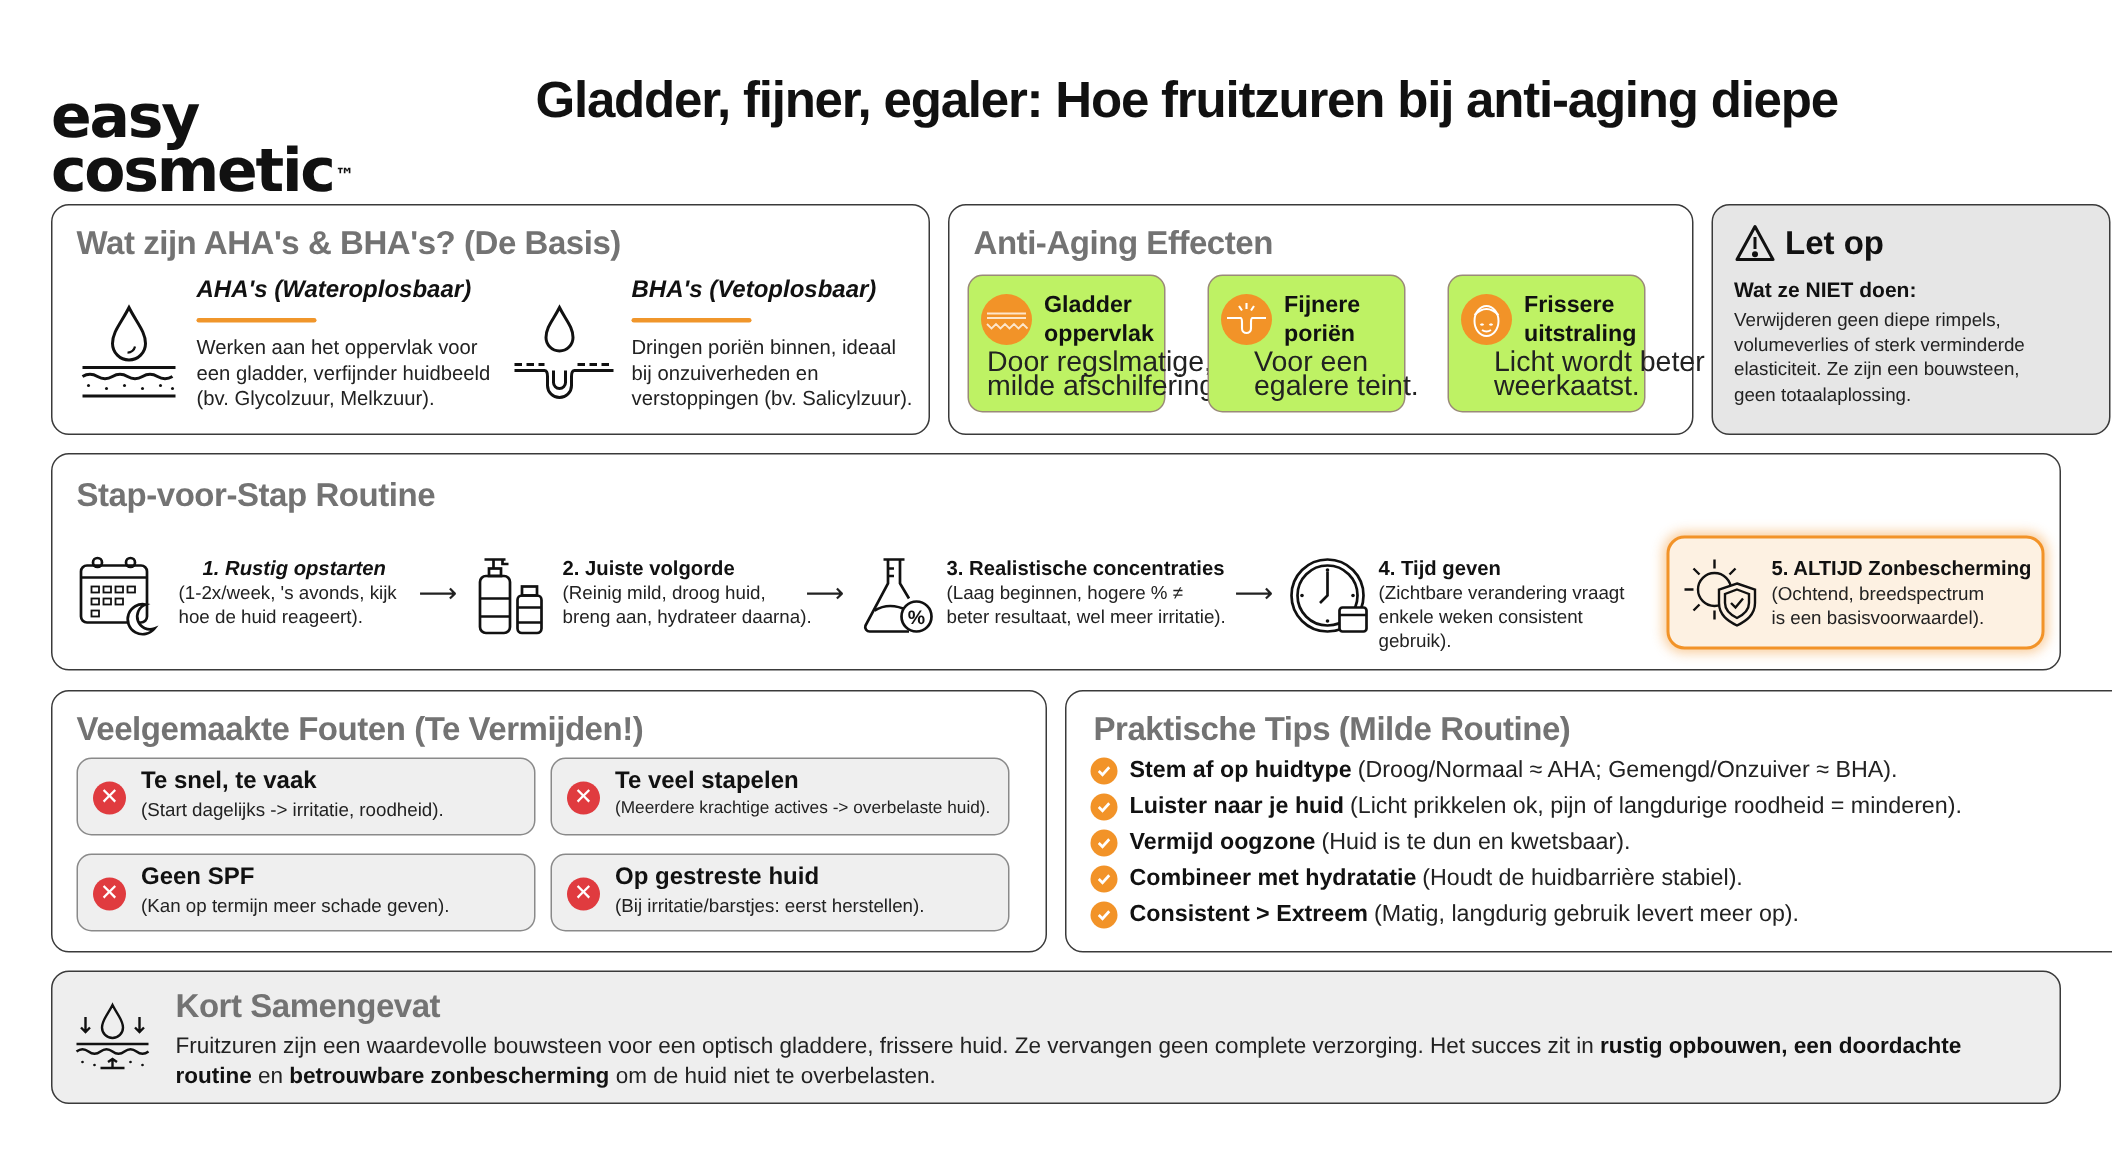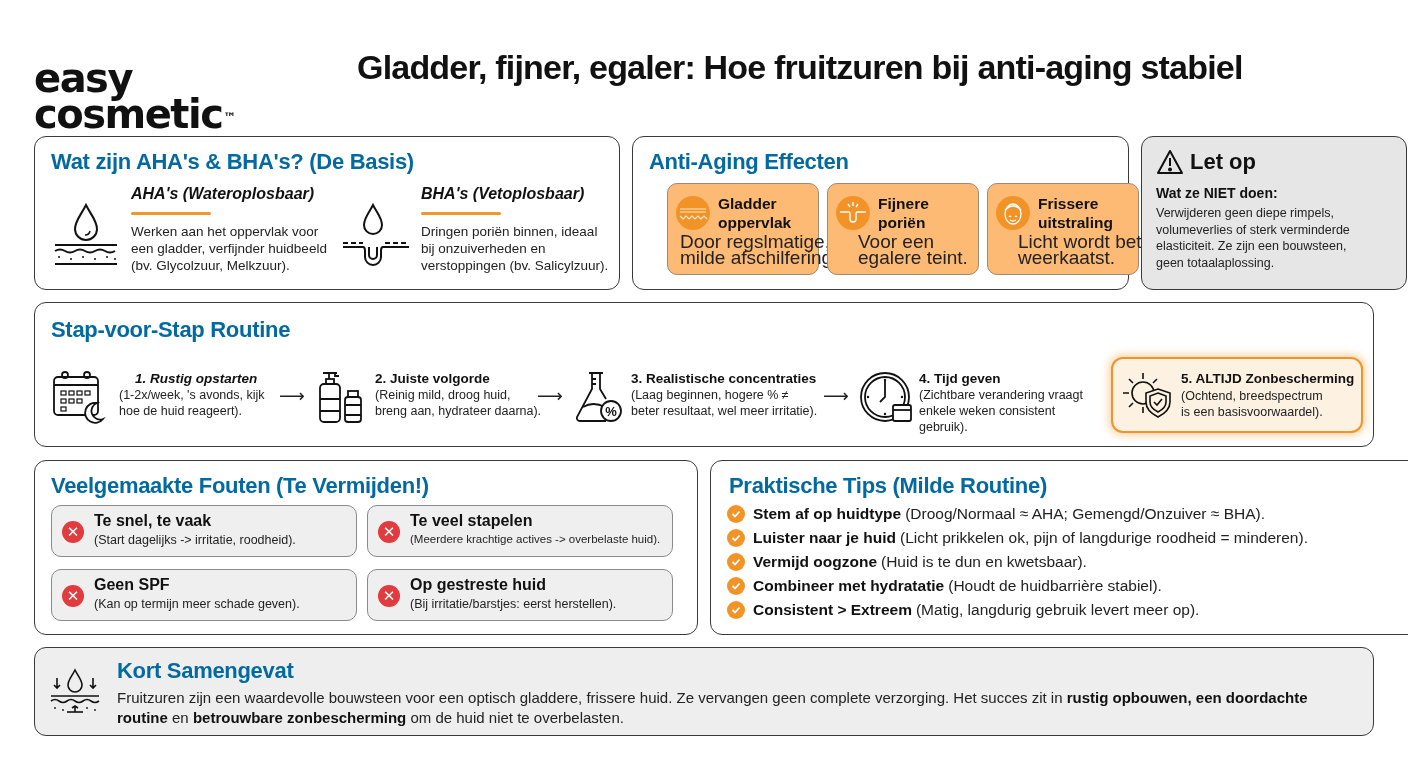--- a/index.html
+++ b/index.html
@@ -4,37 +4,37 @@
 <style>
   * { box-sizing: border-box; margin: 0; padding: 0; }
   html, body { width: 1408px; height: 768px; background: #ffffff; overflow: hidden; }
   body { font-family: "Liberation Sans", "DejaVu Sans", sans-serif; color: #111; position: relative; }
 
   .logo { position: absolute; left: 34px; top: 28px; font-family: "DejaVu Sans", sans-serif; font-weight: bold; font-size: 40px; line-height: 36px; letter-spacing: -1.5px; color: #111; margin-top: 32px; }
   .logo .tm { font-size: 13px; letter-spacing: 0; vertical-align: top; position: relative; top: 4px; margin-left: 1px; }
   .main-title { position: absolute; left: 357px; top: 48px; font-size: 34px; font-weight: bold; letter-spacing: -0.8px; color: #111; white-space: nowrap; }
 
   .panel { position: absolute; border: 1.5px solid #3a3a3a; border-radius: 12px; background: #fff; }
-  .panel h2 { font-size: 22px; font-weight: bold; letter-spacing: -0.3px; color: #0369a1; }
+  .panel h2 { font-size: 22px; font-weight: bold; letter-spacing: -0.3px; color: #737373; }
 
   
   #basis { left: 34px; top: 136px; width: 586px; height: 154px; }
   #basis h2 { position: absolute; left: 16px; top: 12px; }
   .acid { position: absolute; top: 48px; }
   .acid .ico { position: absolute; left: 0; top: 14px; width: 70px; height: 70px; }
   .acid .t { position: absolute; left: 80px; top: 0; font-weight: bold; font-size: 16px; white-space: nowrap; font-style: italic; }
   .acid .bar { position: absolute; left: 80px; top: 27px; width: 80px; height: 3px; background: #f0962b; border-radius: 2px; }
   .acid .d { position: absolute; left: 80px; top: 38px; font-size: 13.5px; line-height: 17px; color: #222; white-space: nowrap; }
   #aha { left: 16px; width: 290px; }
   #bha { left: 306px; width: 280px; }
 
   
   #effects { left: 632px; top: 136px; width: 497px; height: 154px; }
   #effects h2 { position: absolute; left: 16px; top: 12px; }
-  .eff { position: absolute; top: 46px; width: 152px; height: 92px; background: #fdba74; border: 1.2px solid #9a8a78; border-radius: 10px; margin-left: 22px; }
+  .eff { position: absolute; top: 46px; width: 132px; height: 92px; background: #bef264; border: 1.2px solid #9a8a78; border-radius: 10px; }
   .eff .circ { position: absolute; left: 8px; top: 12px; width: 34px; height: 34px; border-radius: 50%; background: #f29328; }
   .eff .circ svg { width: 34px; height: 34px; }
   .eff .t { position: absolute; left: 50px; top: 10px; font-weight: bold; font-size: 15.5px; line-height: 19px; }
   .eff .d { position: absolute; left: 30px; top: 50px; font-size: 19px; line-height: 16px; color: #222; white-space: nowrap; }
   #eff1 { left: 12px; } #eff2 { left: 172px; } #eff3 { left: 332px; }
   #eff1 .d { left: 12px; }
 
   
   #warn { left: 1141px; top: 136px; width: 266px; height: 154px; background: #e6e6e6; }
   #warn .h { position: absolute; left: 14px; top: 12px; font-weight: bold; font-size: 22px; display: flex; align-items: center; gap: 6px; }
@@ -76,21 +76,21 @@
   #summary .p { position: absolute; left: 82px; top: 40px; width: 1240px; font-size: 15px; line-height: 20px; color: #222; }
   #summary .p b { color: #111; }
 </style>
 </head>
 <body>
 
 <div class="logo">
   <div>easy</div>
   <div><span>cosmetic</span><span class="tm">™</span></div>
 </div>
-<div class="main-title">Gladder, fijner, egaler: Hoe fruitzuren bij anti-aging stabiel</div>
+<div class="main-title">Gladder, fijner, egaler: Hoe fruitzuren bij anti-aging diepe</div>
 
 <section class="panel" id="basis">
   <h2>Wat zijn AHA's &amp; BHA's? (De Basis)</h2>
   <div class="acid" id="aha">
     <svg class="ico" viewBox="0 0 70 70" fill="none" stroke="#111" stroke-width="2">
       <path d="M35 6 C30 16 24 22 24 30 a11 11 0 0 0 22 0 C46 22 40 16 35 6z"></path>
       <path d="M39 32 a5 5 0 0 1 -5 4" stroke-width="1.5"></path>
       <path d="M4 46 h62"></path>
       <path d="M4 52 q5 -3 10 0 t10 0 t10 0 t10 0 t10 0 t10 0"></path>
       <g fill="#111" stroke="none">

